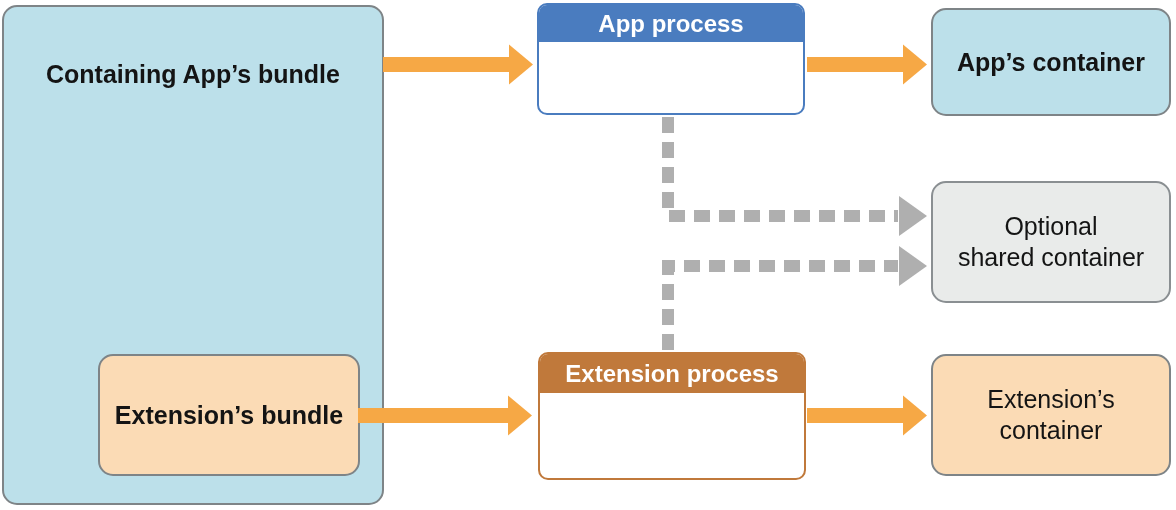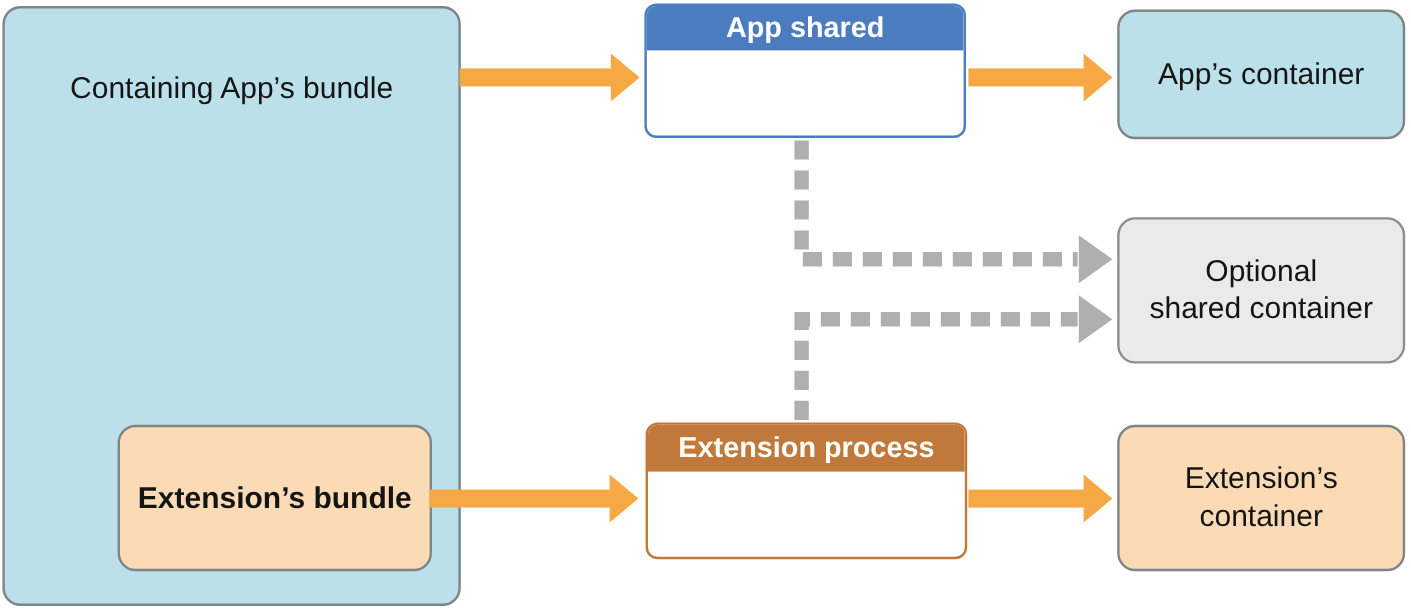--- a/index.html
+++ b/index.html
@@ -6,21 +6,21 @@
   body {
     width: 1176px; height: 510px; position: relative; overflow: hidden;
     font-family: "Liberation Sans", sans-serif;
   }
   .canvas { position: absolute; left: 0; top: 0; width: 1176px; height: 510px; }
 
   .node {
     position: absolute; box-sizing: border-box;
     border: 2px solid #7E8487; border-radius: 15px;
   }
-  .fill-blue  { background: #BCE0EA; }
+  .fill-blue  { background: #BCE0EA; font-weight: bold; }
   .fill-peach { background: #FBDBB5; }
   .fill-gray  { background: #E9EBEA; border-color: #8A8F92; }
 
   .center-label {
     display: flex; align-items: center; justify-content: center;
     text-align: center;
   }
   .label {
     font-size: 25px; color: #141414; line-height: 31px; text-align: center;
   }
@@ -34,21 +34,21 @@
   .process {
     position: absolute; box-sizing: border-box; background: #ffffff;
     border-radius: 10px; overflow: hidden;
   }
   .process-header {
     display: flex; align-items: center; justify-content: center;
     color: #ffffff; font-weight: bold; font-size: 24px;
   }
   #app-process { left: 537px; top: 3px; width: 268px; height: 112px; border: 2px solid #4A7CBF; }
   #app-process .process-header { height: 37px; background: #4A7CBF; }
-  #extension-process { left: 538px; top: 352px; width: 268px; height: 114px; border: 2px solid #C0793B; }
+  #extension-process { left: 538px; top: 352px; width: 268px; height: 128px; border: 2px solid #C0793B; }
   #extension-process .process-header { height: 39px; background: #C0793B; }
 
   #containing-bundle { left: 2px; top: 5px; width: 382px; height: 500px; }
   #extension-bundle  { left: 98px; top: 354px; width: 262px; height: 122px; font-weight: bold; }
   #app-container     { left: 931px; top: 8px;   width: 240px; height: 108px; }
   #shared-container  { left: 931px; top: 181px; width: 240px; height: 122px; }
   #extension-container { left: 931px; top: 354px; width: 240px; height: 122px; }
 
   svg.arrows {
     position: absolute; left: 0; top: 0; width: 1176px; height: 510px;
@@ -65,21 +65,21 @@
       <span class="label">Containing App’s bundle</span>
     </div>
   </div>
 
   <div class="node fill-peach center-label" id="extension-bundle">
     <span class="label">Extension’s bundle</span>
   </div>
 
   <div class="process" id="app-process">
     <div class="process-header">
-      <span>App shared</span>
+      <span>App process</span>
     </div>
     <div></div>
   </div>
 
   <div class="process" id="extension-process">
     <div class="process-header">
       <span>Extension process</span>
     </div>
     <div></div>
   </div>

